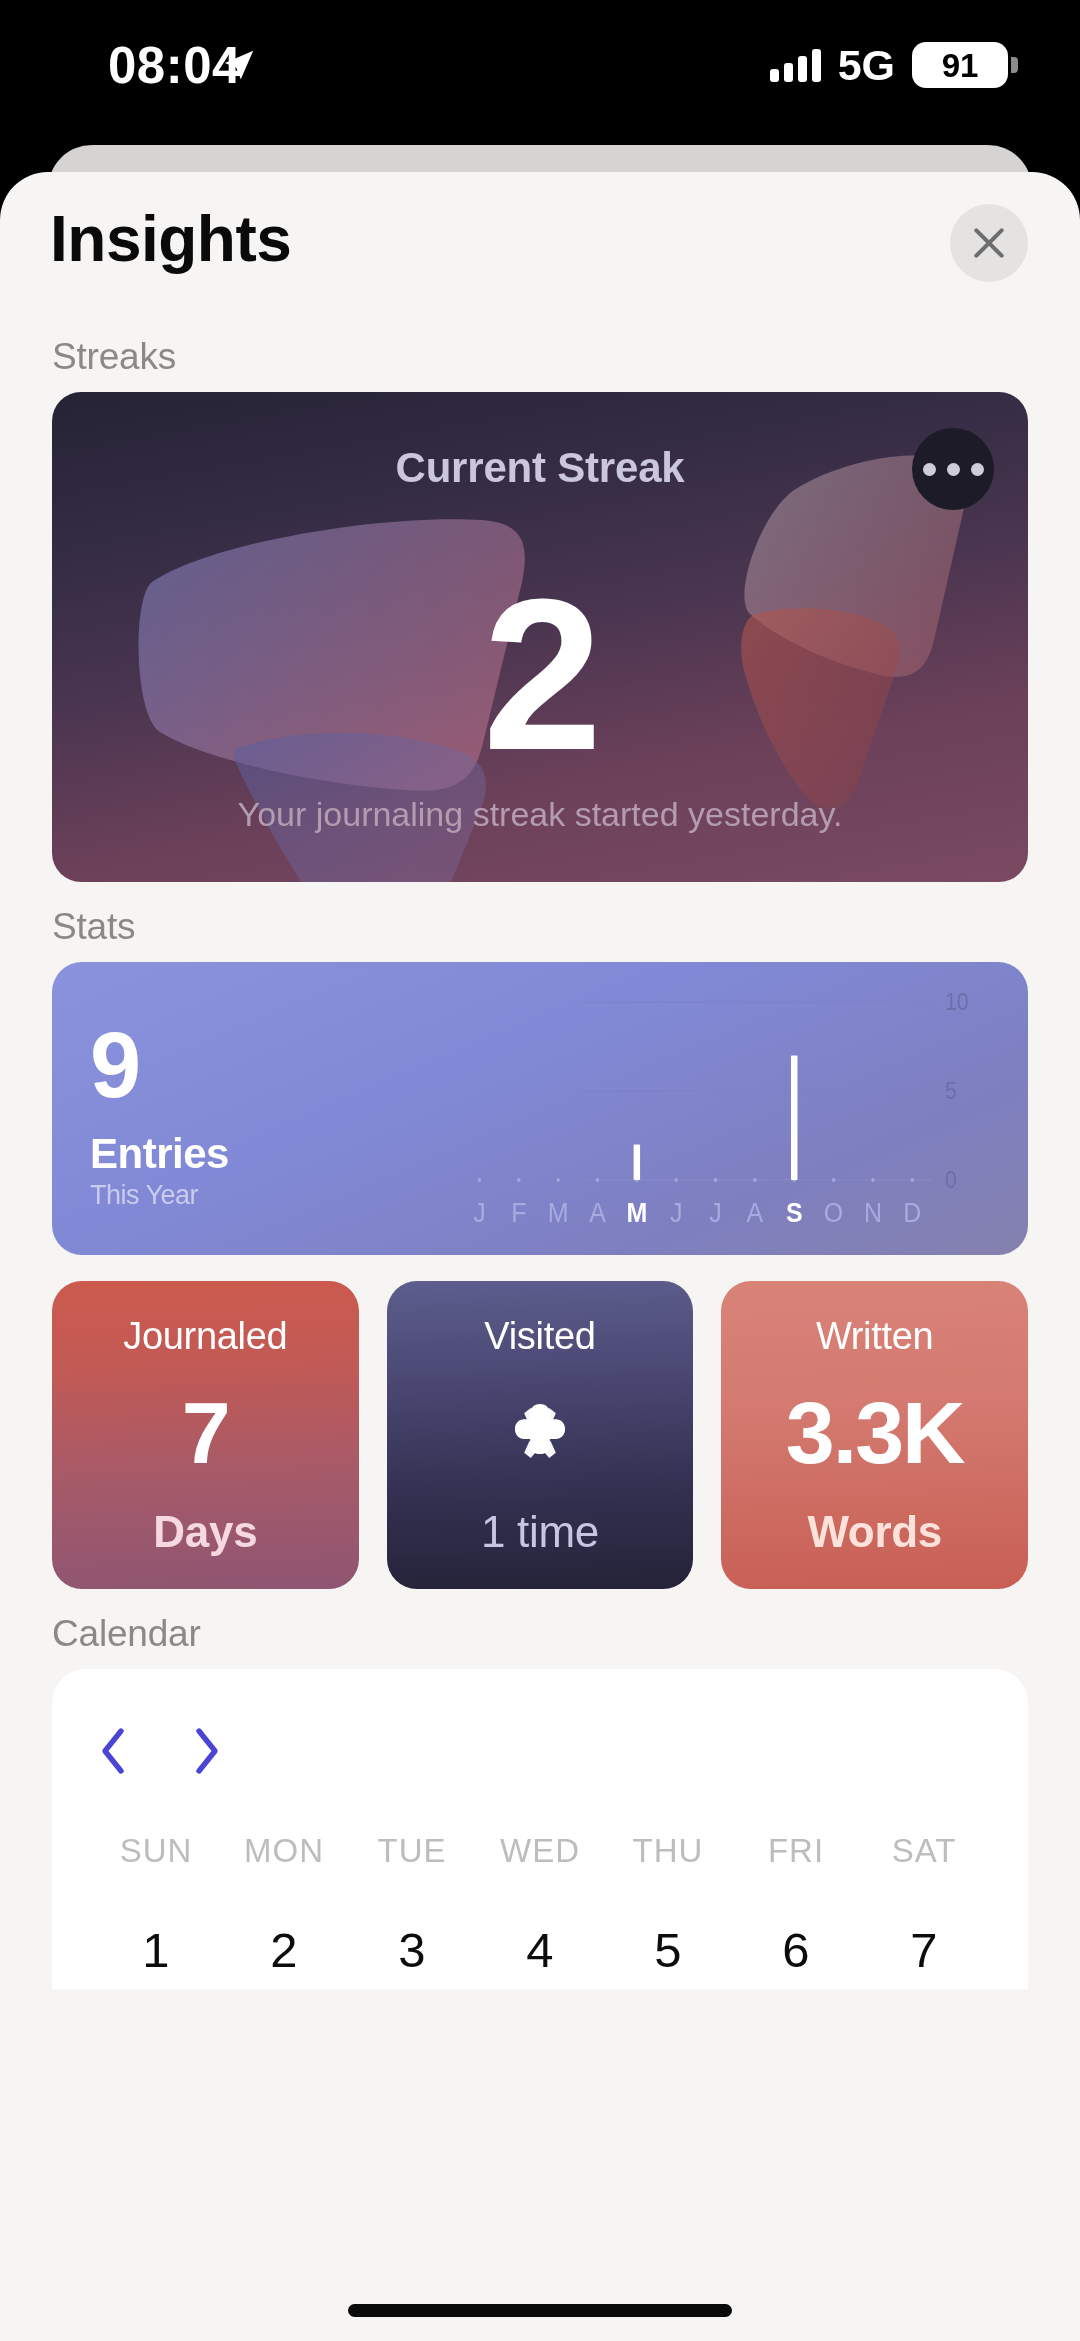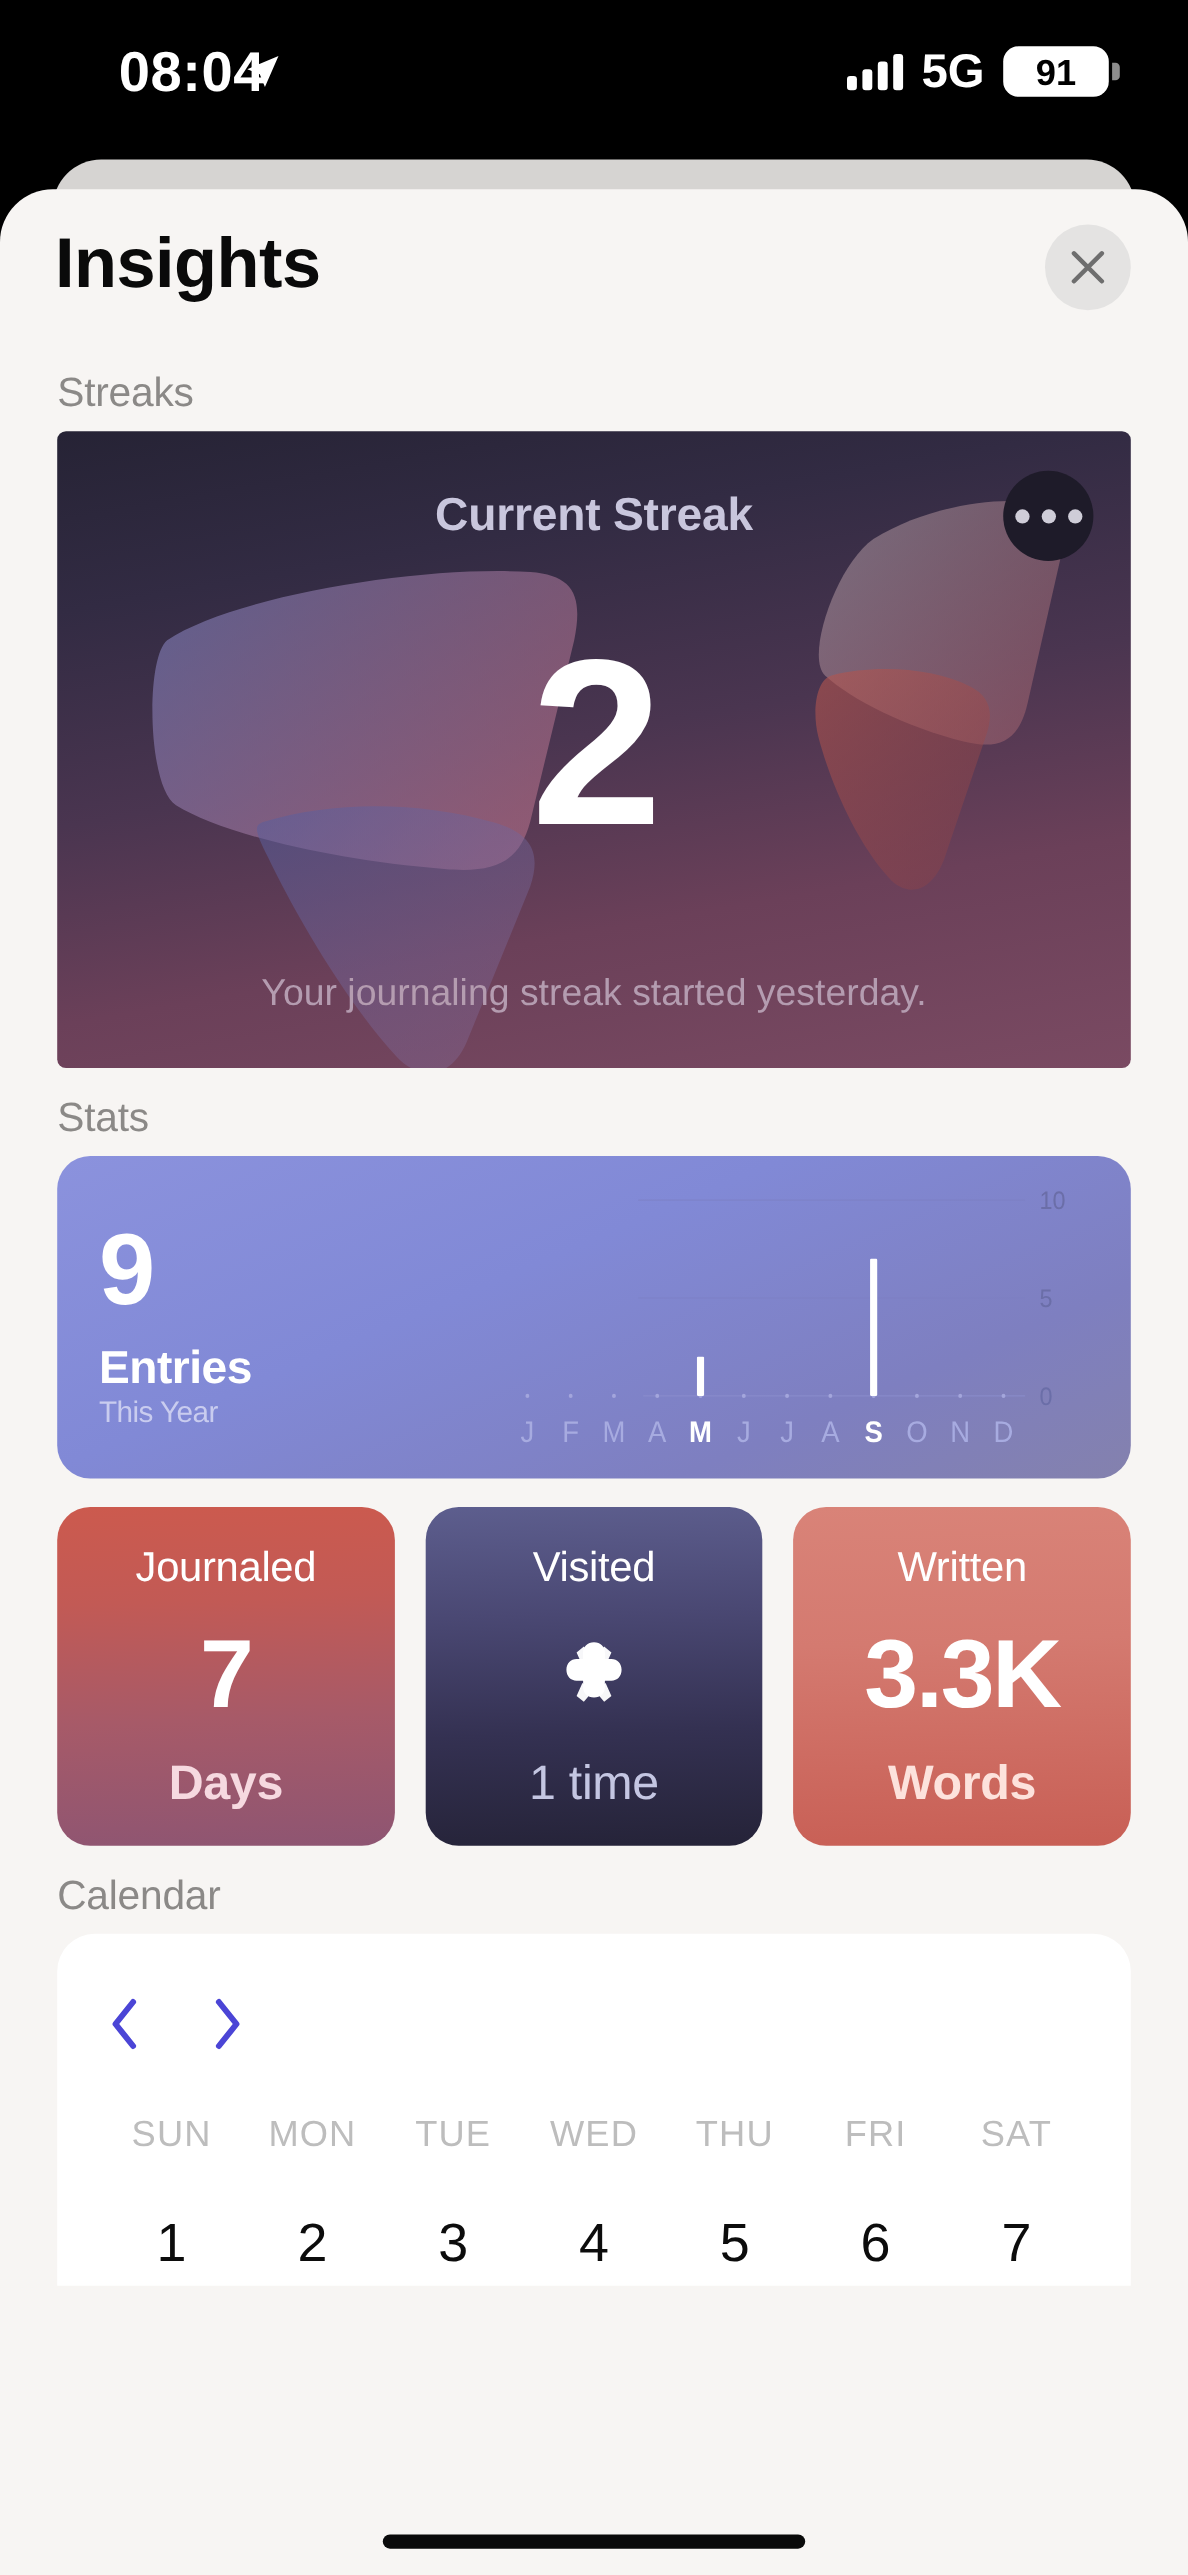--- a/index.html
+++ b/index.html
@@ -62,21 +62,21 @@
   .close-btn svg { width:38px; height:38px; }
 
   
   .section-label {
     margin:24px 0 14px 52px;
     font-size:37px; font-weight:500; color:#8b8987; letter-spacing:-0.2px;
   }
 
   
   .streak-card {
-    position:relative; margin:0 52px; height:579px; border-radius:8px;
+    position:relative; margin:0 52px; height:490px; border-radius:29px;
     background:linear-gradient(170deg,#262335 0%,#322b43 22%,#4a3550 48%,#6b4059 72%,#7a4a62 100%);
     overflow:hidden;
   }
   .streak-ribbons { position:absolute; inset:0; }
   .streak-title {
     position:absolute; top:52px; left:0; right:0; text-align:center;
     font-size:42px; font-weight:700; color:#c9c6dd; letter-spacing:-0.2px;
   }
   .menu-btn {
     position:absolute; right:34px; top:36px; width:82px; height:82px;

